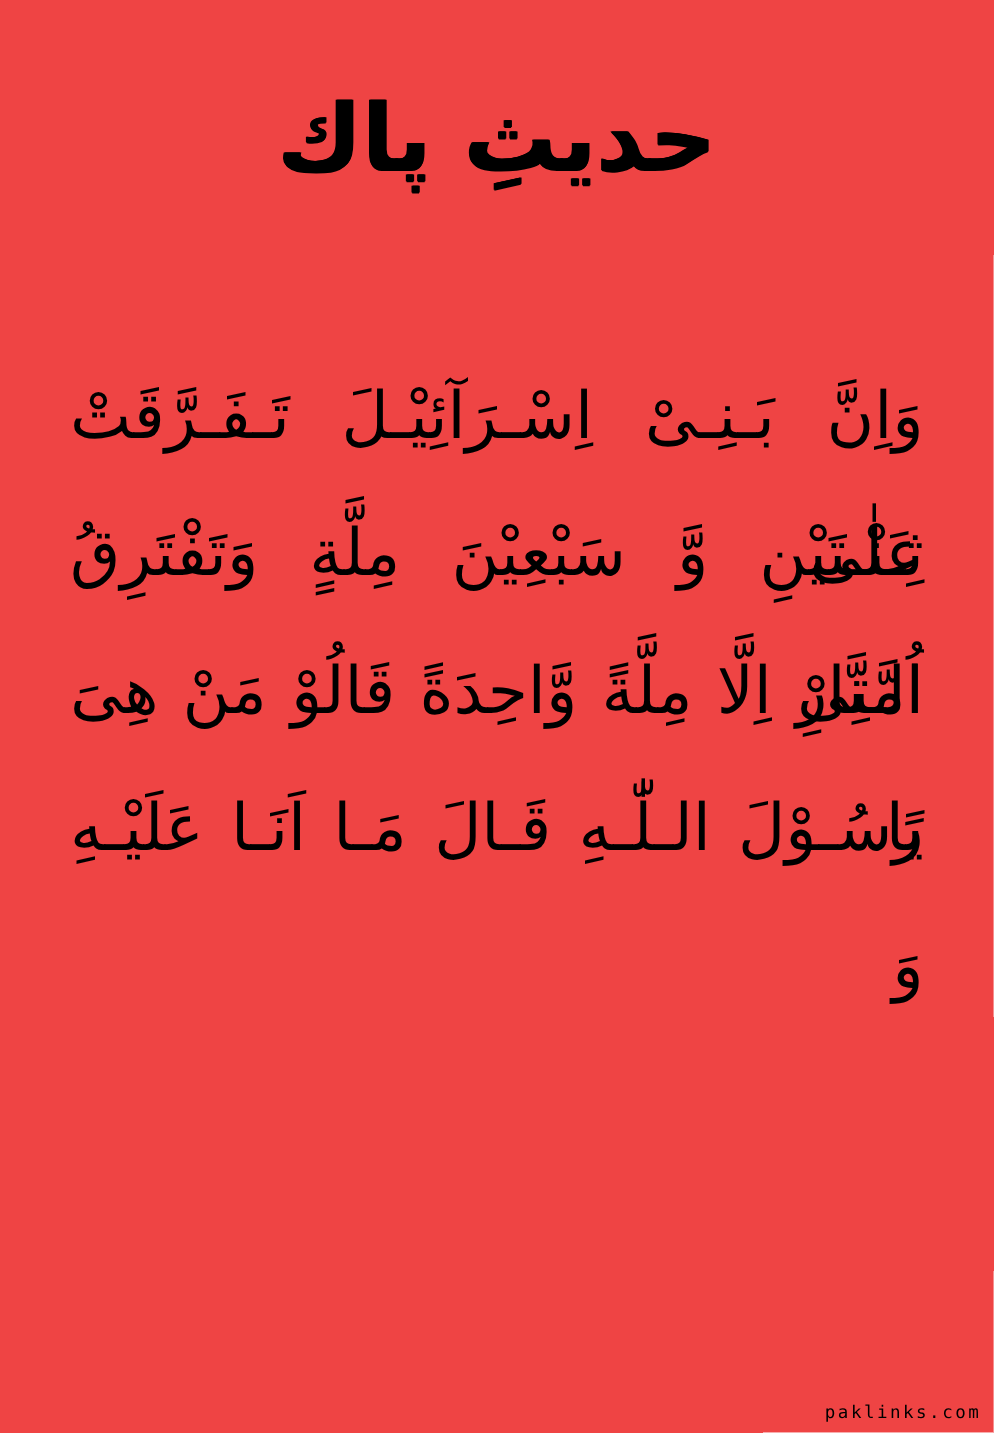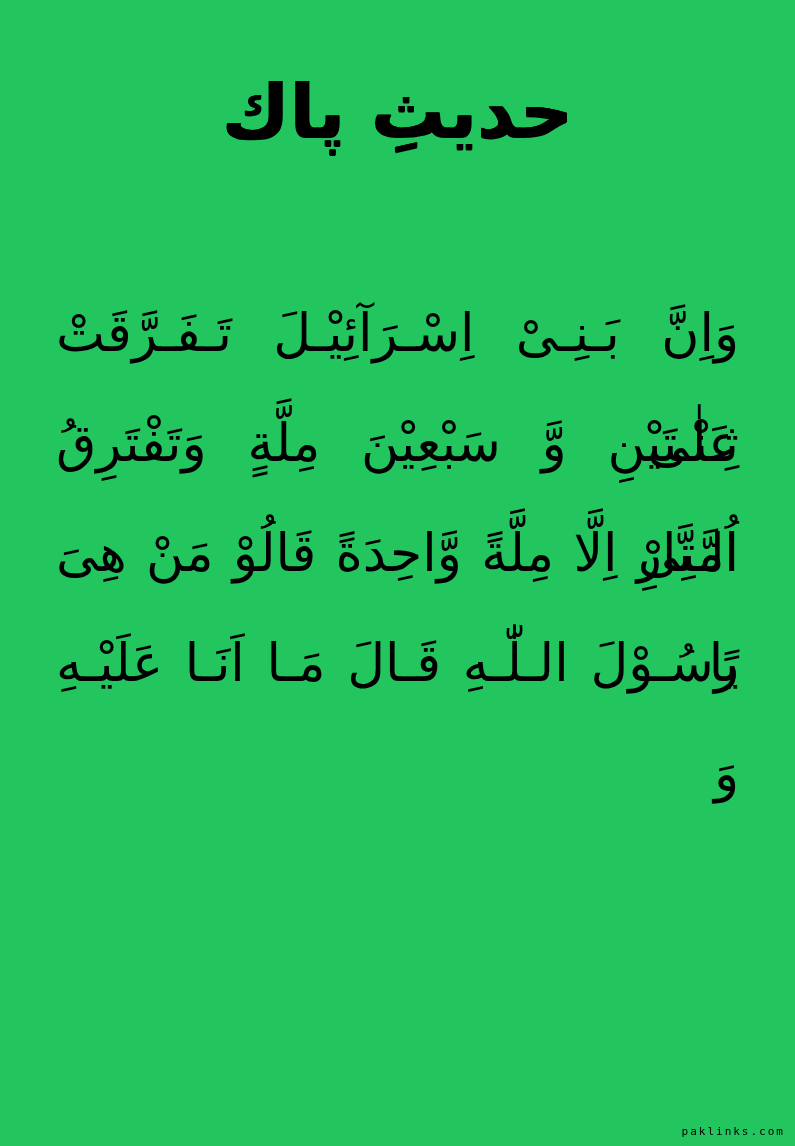--- a/index.html
+++ b/index.html
@@ -4,21 +4,21 @@
 <style>
   html, body {
     margin: 0;
     padding: 0;
     background: #ffffff;
   }
   .page {
     position: relative;
     width: 795px;
     height: 1146px;
-    background: #22c55e;
+    background: #ef4444;
     overflow: hidden;
     font-family: "DejaVu Sans", sans-serif;
     color: #000000;
   }
   .title {
     position: absolute;
     top: 62px;
     left: 0;
     right: 0;
     text-align: center;
@@ -46,21 +46,21 @@
     text-align-last: justify;
     -moz-text-align-last: justify;
     white-space: normal;
     overflow: visible;
   }
   .watermark {
     position: absolute;
     right: 10px;
     bottom: 8px;
     font-family: "DejaVu Sans Mono", monospace;
-    font-size: 11px;
+    font-size: 14px;
     letter-spacing: 2px;
     color: #000000;
     direction: ltr;
   }
 </style>
 </head>
 <body>
 
 <div class="page">
 

